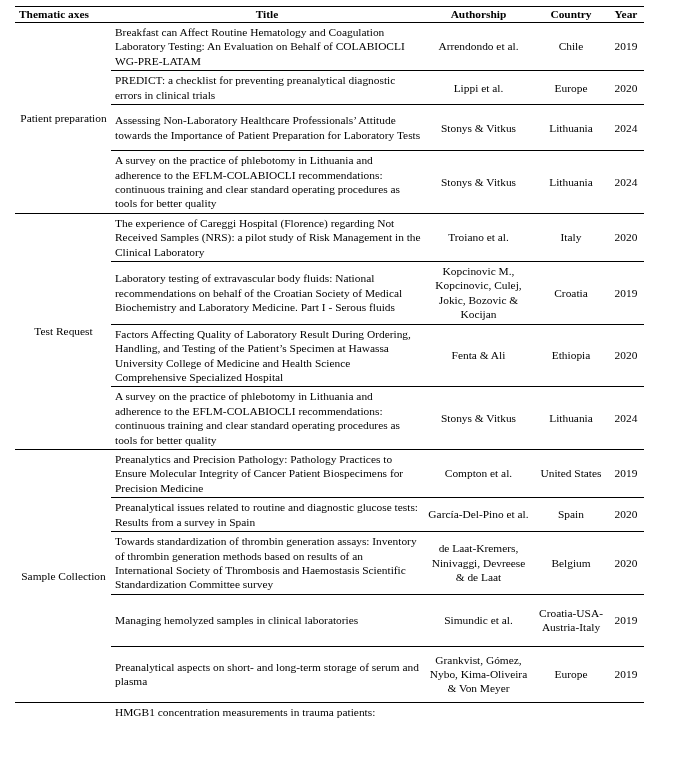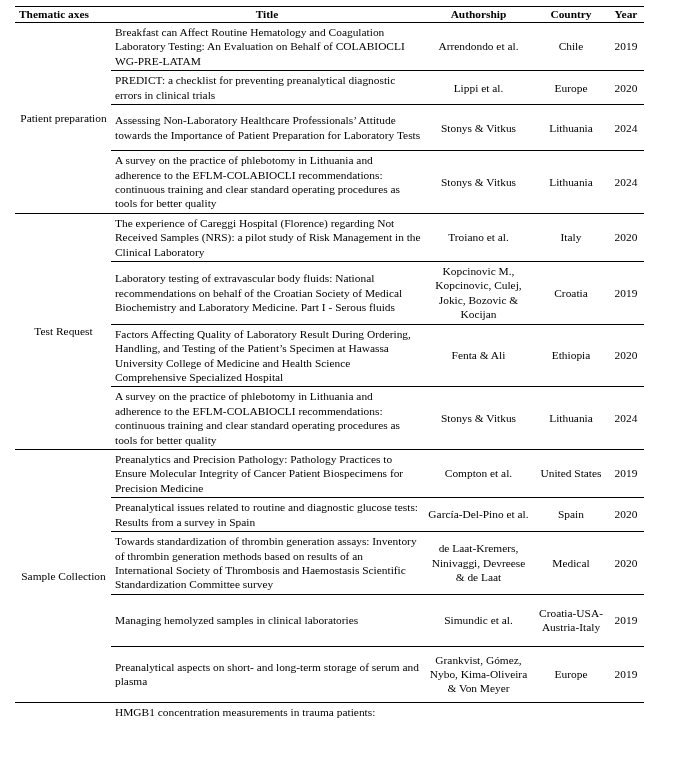--- a/index.html
+++ b/index.html
@@ -153,21 +153,21 @@
     </tr>
     <tr class="row r2">
       <td class="title cell">Preanalytical issues related to routine and diagnostic glucose tests: Results from a survey in Spain</td>
       <td class="auth cell">García-Del-Pino et al.</td>
       <td class="country cell">Spain</td>
       <td class="year cell">2020</td>
     </tr>
     <tr class="row r4">
       <td class="title cell">Towards standardization of thrombin generation assays: Inventory of thrombin generation methods based on results of an International Society of Thrombosis and Haemostasis Scientific Standardization Committee survey</td>
       <td class="auth cell">de Laat-Kremers, Ninivaggi, Devreese &amp; de Laat</td>
-      <td class="country cell">Medical</td>
+      <td class="country cell">Belgium</td>
       <td class="year cell">2020</td>
     </tr>
     <tr class="row r5">
       <td class="title cell">Managing hemolyzed samples in clinical laboratories</td>
       <td class="auth cell">Simundic et al.</td>
       <td class="country cell">Croatia-USA-Austria-Italy</td>
       <td class="year cell">2019</td>
     </tr>
     <tr class="row rlast">
       <td class="title cell">Preanalytical aspects on short- and long-term storage of serum and plasma</td>

